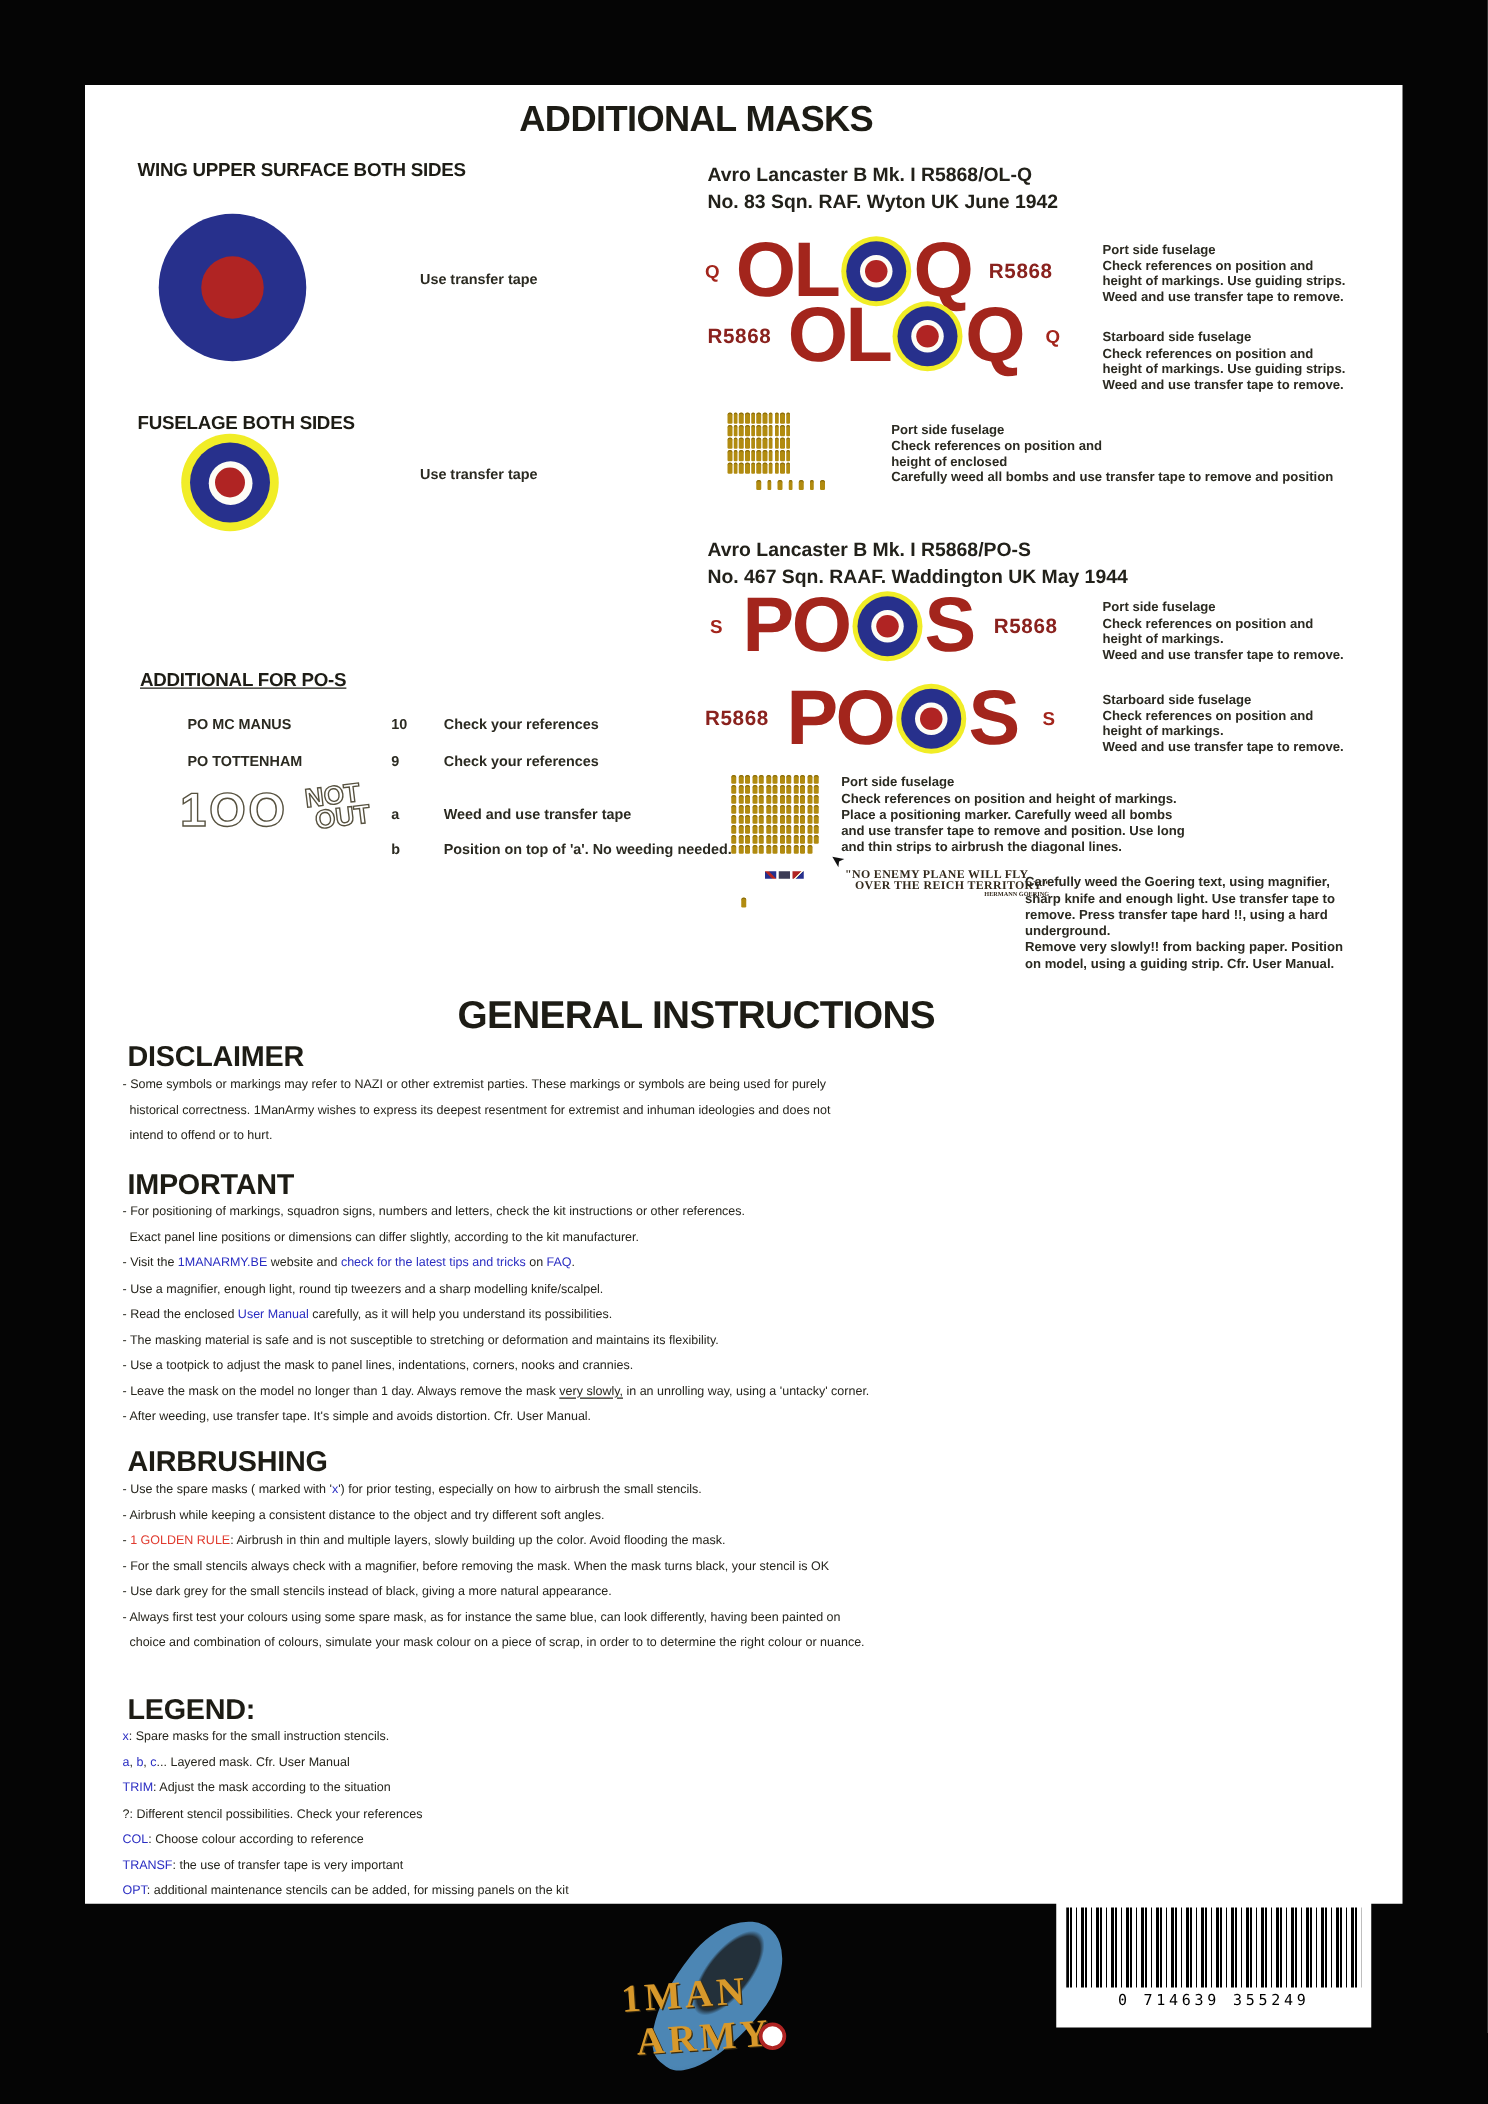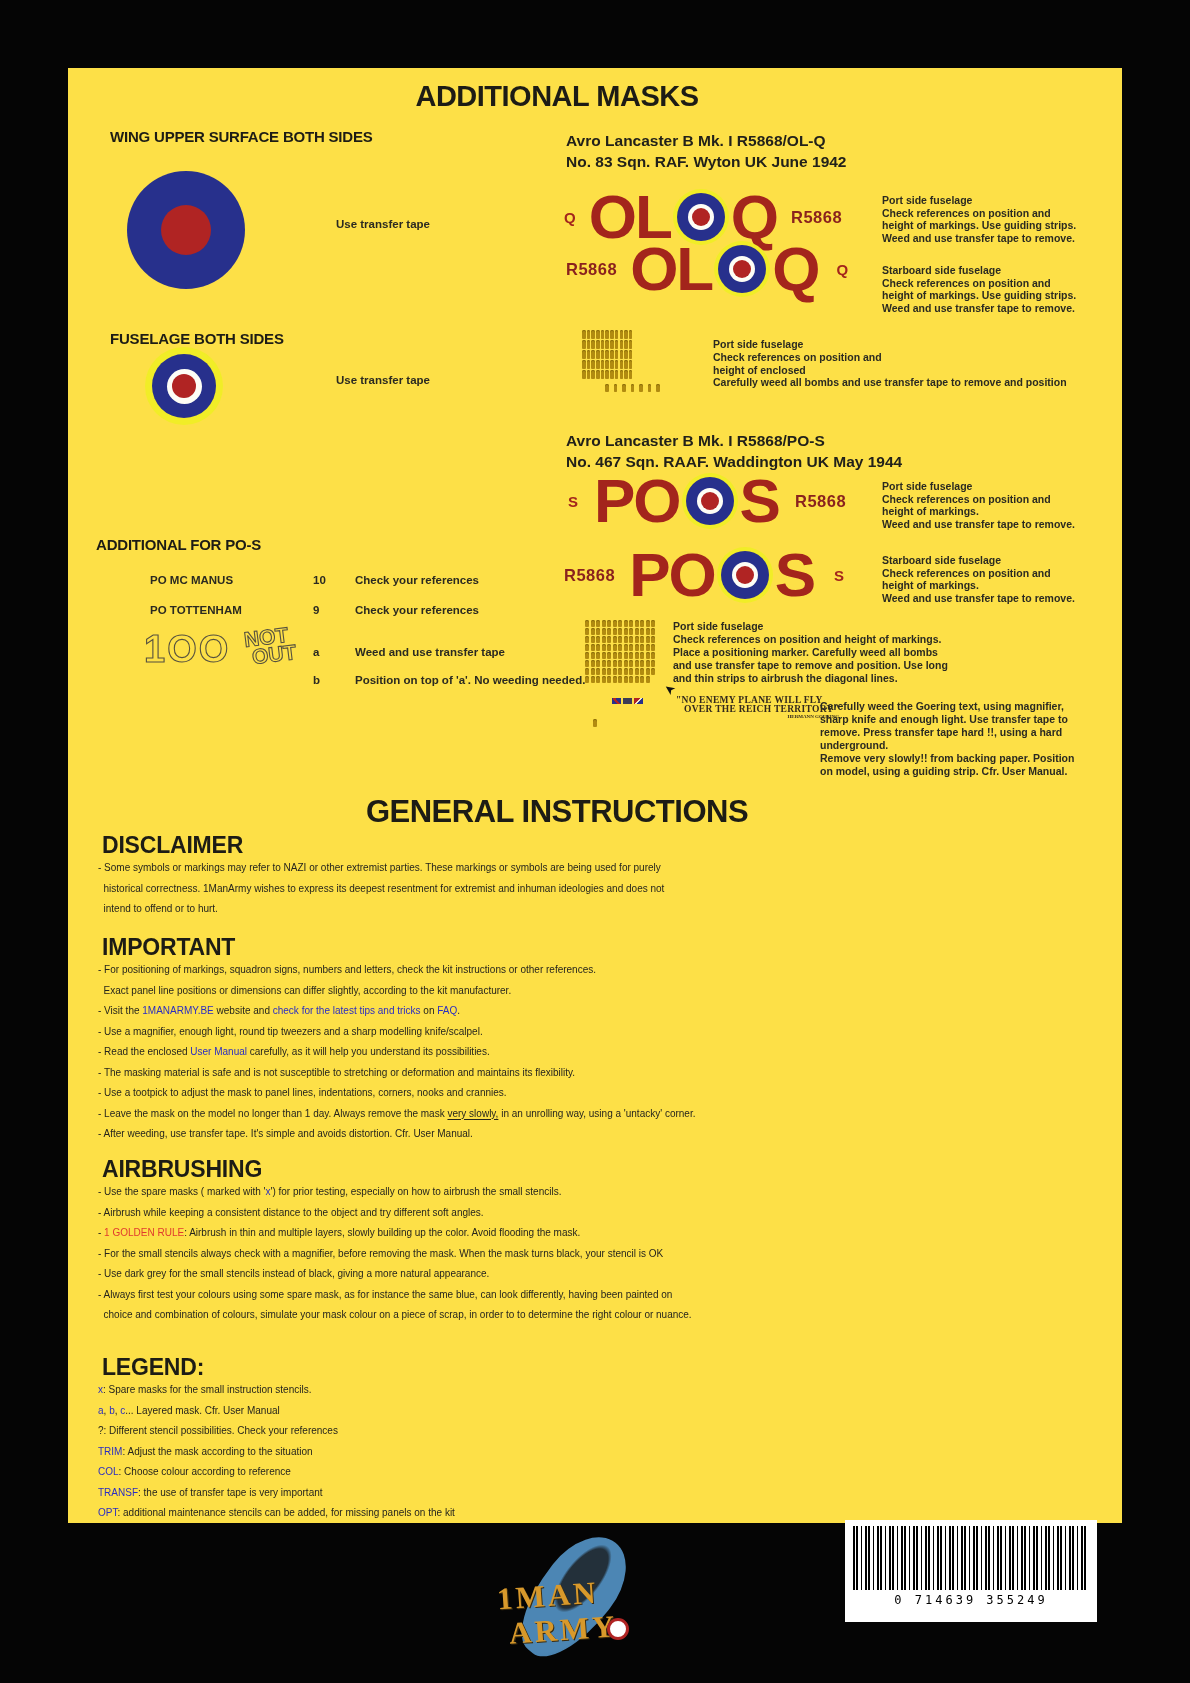--- a/index.html
+++ b/index.html
@@ -1,18 +1,18 @@
 <!DOCTYPE html>
 <html><head>
 <meta charset="utf-8">
 <style>
   html,body{margin:0;padding:0;background:#000;}
   .stage{position:relative;width:1190px;height:1683px;background:#050505;overflow:hidden;
          font-family:"Liberation Sans",sans-serif;}
-  .paper{position:absolute;left:68px;top:68px;width:1054px;height:1455px;background:#fde047;}
+  .paper{position:absolute;left:68px;top:68px;width:1054px;height:1455px;background:#ffffff;}
   .abs{position:absolute;}
   .doc-title{position:absolute;top:12px;left:0;right:76px;text-align:center;
              font-size:29px;font-weight:bold;color:#1d1c15;letter-spacing:-0.5px;}
   .h-left{font-size:15px;font-weight:bold;color:#1d1c15;letter-spacing:-0.2px;white-space:nowrap;}
   .note-sm{font-size:11.5px;font-weight:bold;color:#2b2a21;white-space:nowrap;}
   .ac-title{font-size:15.5px;font-weight:bold;color:#22211a;line-height:21px;white-space:nowrap;}
   .note-block{font-size:10.5px;font-weight:bold;color:#2b2a21;line-height:12.5px;white-space:nowrap;}
   .note-block13 .ln{line-height:13px;}
   
   .circ{border-radius:50%;display:flex;align-items:center;justify-content:center;}
@@ -85,21 +85,21 @@
     <div class="abs h-left" style="left:42px;top:262px;">FUSELAGE BOTH SIDES</div>
     <div class="abs circ" style="left:77px;top:279px;width:78px;height:78px;background:#f1ed27;">
       <div class="circ" style="width:64px;height:64px;background:#27308c;">
         <div class="circ" style="width:35px;height:35px;background:#fdfdf6;">
           <div class="circ" style="width:24px;height:24px;background:#b02423;"></div>
         </div>
       </div>
     </div>
     <div class="abs note-sm" style="left:268px;top:306px;">Use transfer tape</div>
 
-    <div class="abs h-left" style="left:28px;top:468px;">ADDITIONAL FOR PO-S</div>
+    <div class="abs h-left" style="left:44px;top:468px;text-decoration:underline;">ADDITIONAL FOR PO-S</div>
 
     <div class="abs note-sm" style="left:82px;top:506px;">PO MC MANUS</div>
     <div class="abs note-sm" style="left:245px;top:506px;">10</div>
     <div class="abs note-sm" style="left:287px;top:506px;">Check your references</div>
 
     <div class="abs note-sm" style="left:82px;top:536px;">PO TOTTENHAM</div>
     <div class="abs note-sm" style="left:245px;top:536px;">9</div>
     <div class="abs note-sm" style="left:287px;top:536px;">Check your references</div>
 
     <div class="abs" style="left:76px;top:560px;width:160px;">
@@ -477,22 +477,22 @@
         <div class="ln"><span>- For the small stencils always check with a magnifier, before removing the mask. When the mask turns black, your stencil is OK</span></div>
         <div class="ln"><span>- Use dark grey for the small stencils instead of black, giving a more natural appearance.</span></div>
         <div class="ln"><span>- Always first test your colours using some spare mask, as for instance the same blue, can look differently, having been painted on</span></div>
         <div class="ln"><span>  choice and combination of colours, simulate your mask colour on a piece of scrap, in order to to determine the right colour or nuance.</span></div>
       </div>
 
     <div class="abs sec-heading" style="left:34px;top:1286px;">LEGEND:</div>
     <div class="abs rich" style="left:30px;top:1312px;">
         <div class="ln"><span class="c-link">x</span><span>: Spare masks for the small instruction stencils.</span></div>
         <div class="ln"><span class="c-link">a</span><span>, </span><span class="c-link">b</span><span>, </span><span class="c-link">c</span><span>... Layered mask. Cfr. User Manual</span></div>
+        <div class="ln"><span class="c-link">TRIM</span><span>: Adjust the mask according to the situation</span></div>
         <div class="ln"><span>?: Different stencil possibilities. Check your references</span></div>
-        <div class="ln"><span class="c-link">TRIM</span><span>: Adjust the mask according to the situation</span></div>
         <div class="ln"><span class="c-link">COL</span><span>: Choose colour according to reference</span></div>
         <div class="ln"><span class="c-link">TRANSF</span><span>: the use of transfer tape is very important</span></div>
         <div class="ln"><span class="c-link">OPT</span><span>: additional maintenance stencils can be added, for missing panels on the kit</span></div>
       </div>
   </div>
 
   <div class="logo">
     <div class="bombshape"></div>
     <div class="t1">1MAN</div>
     <div class="t2">ARMY</div>

